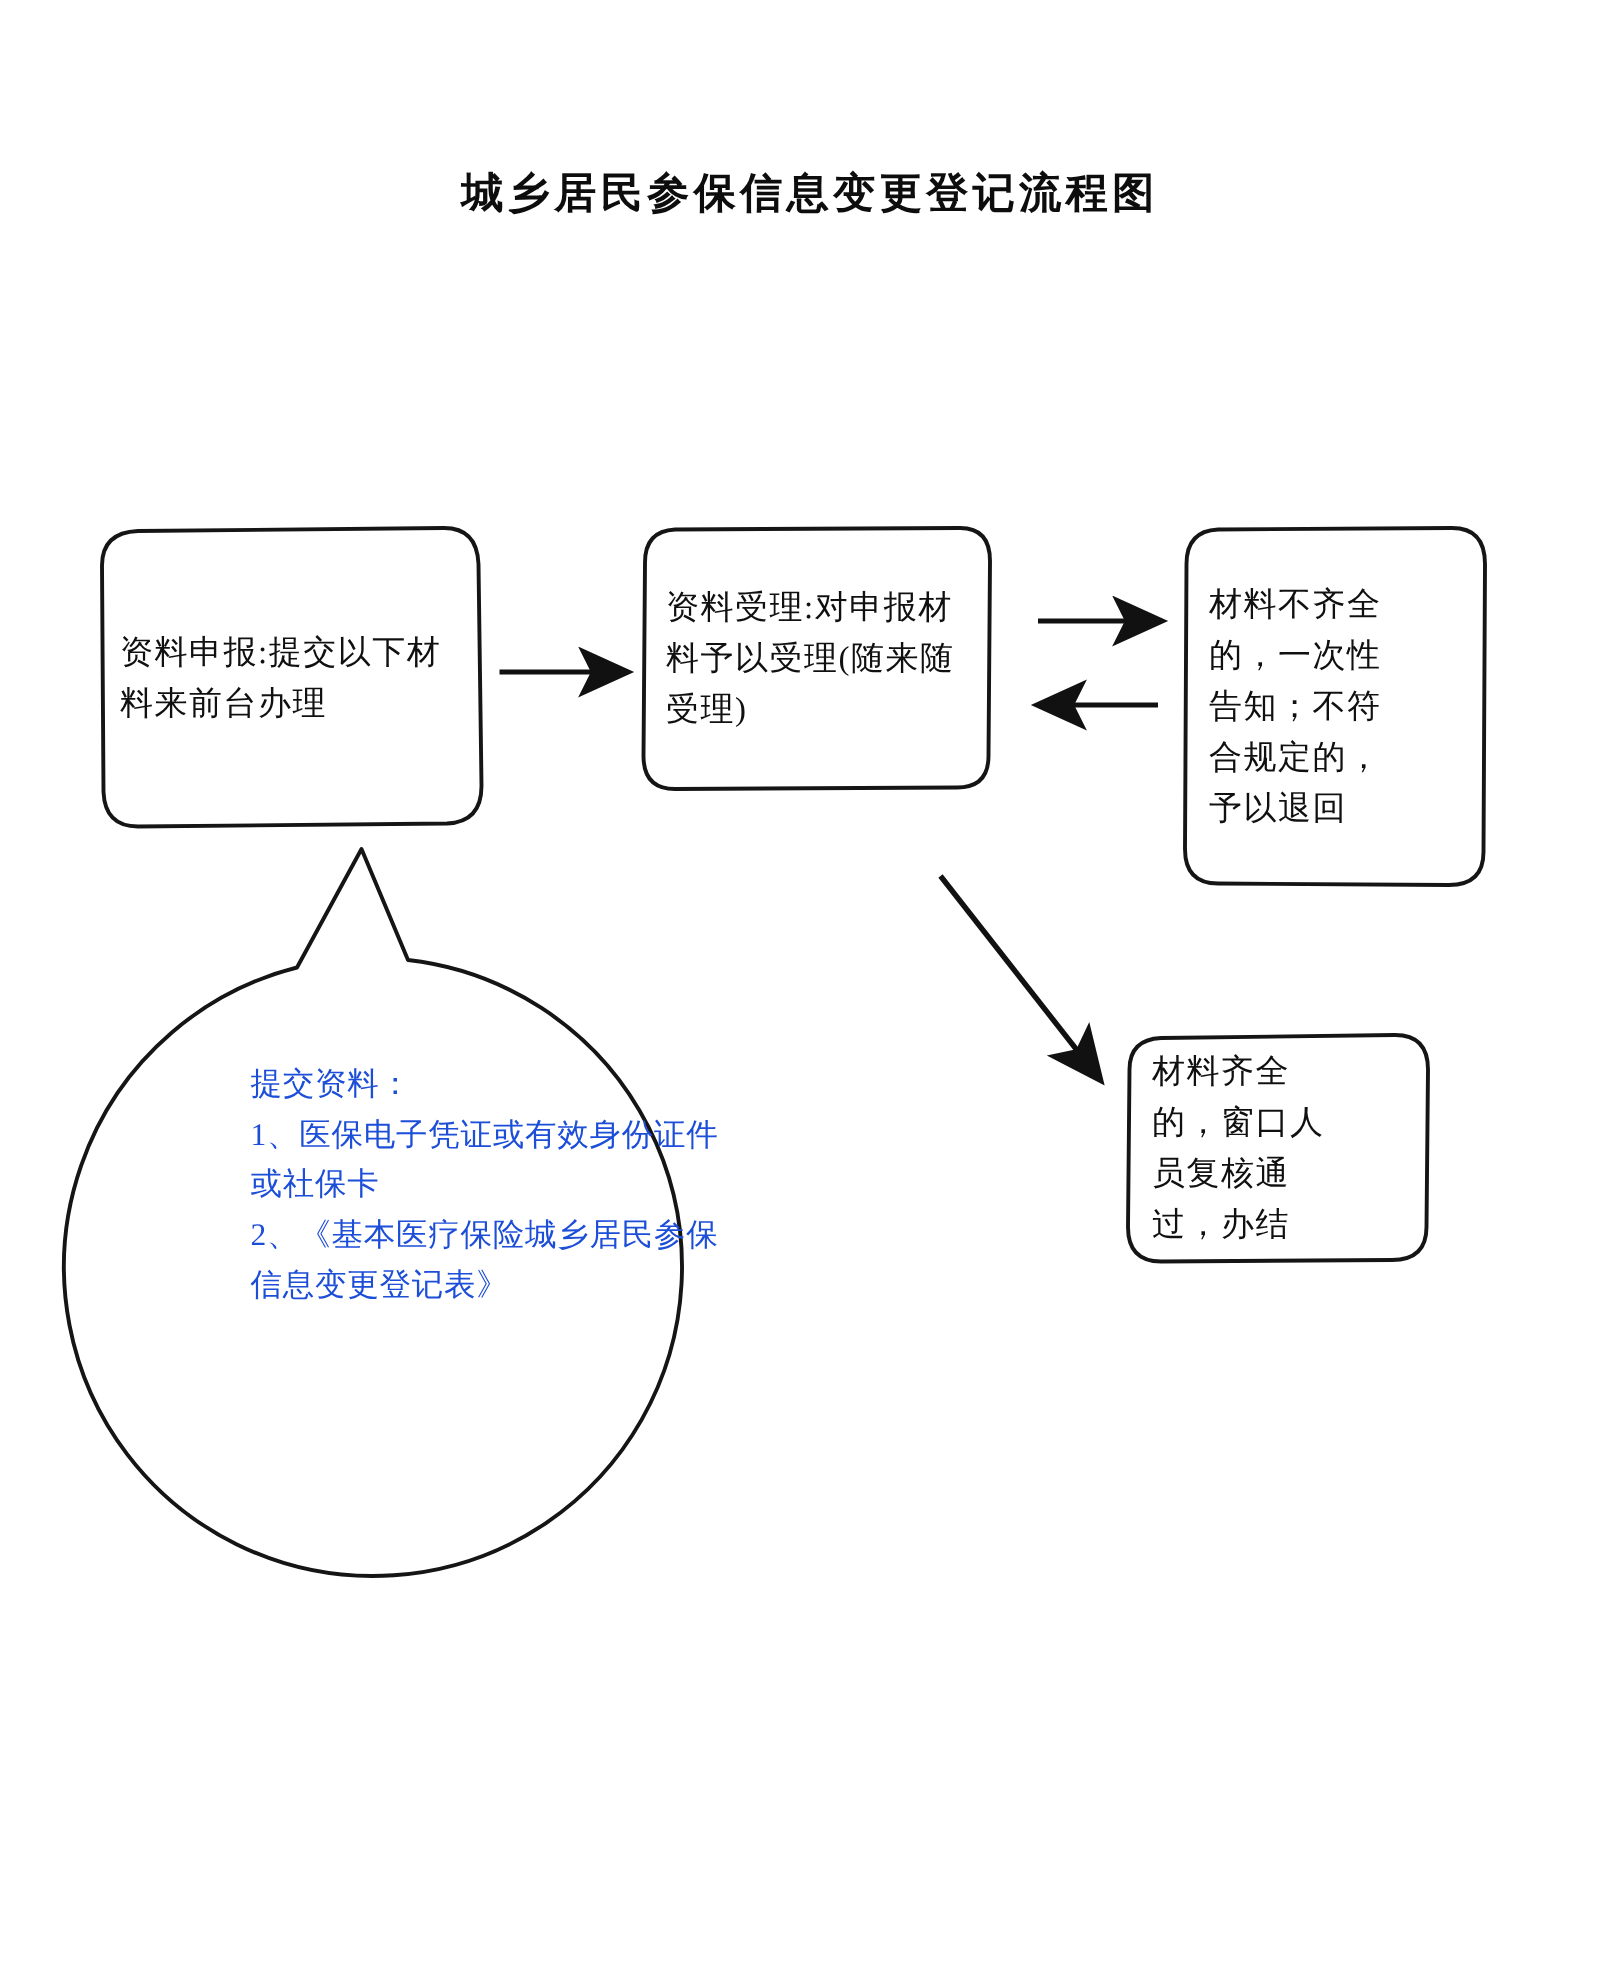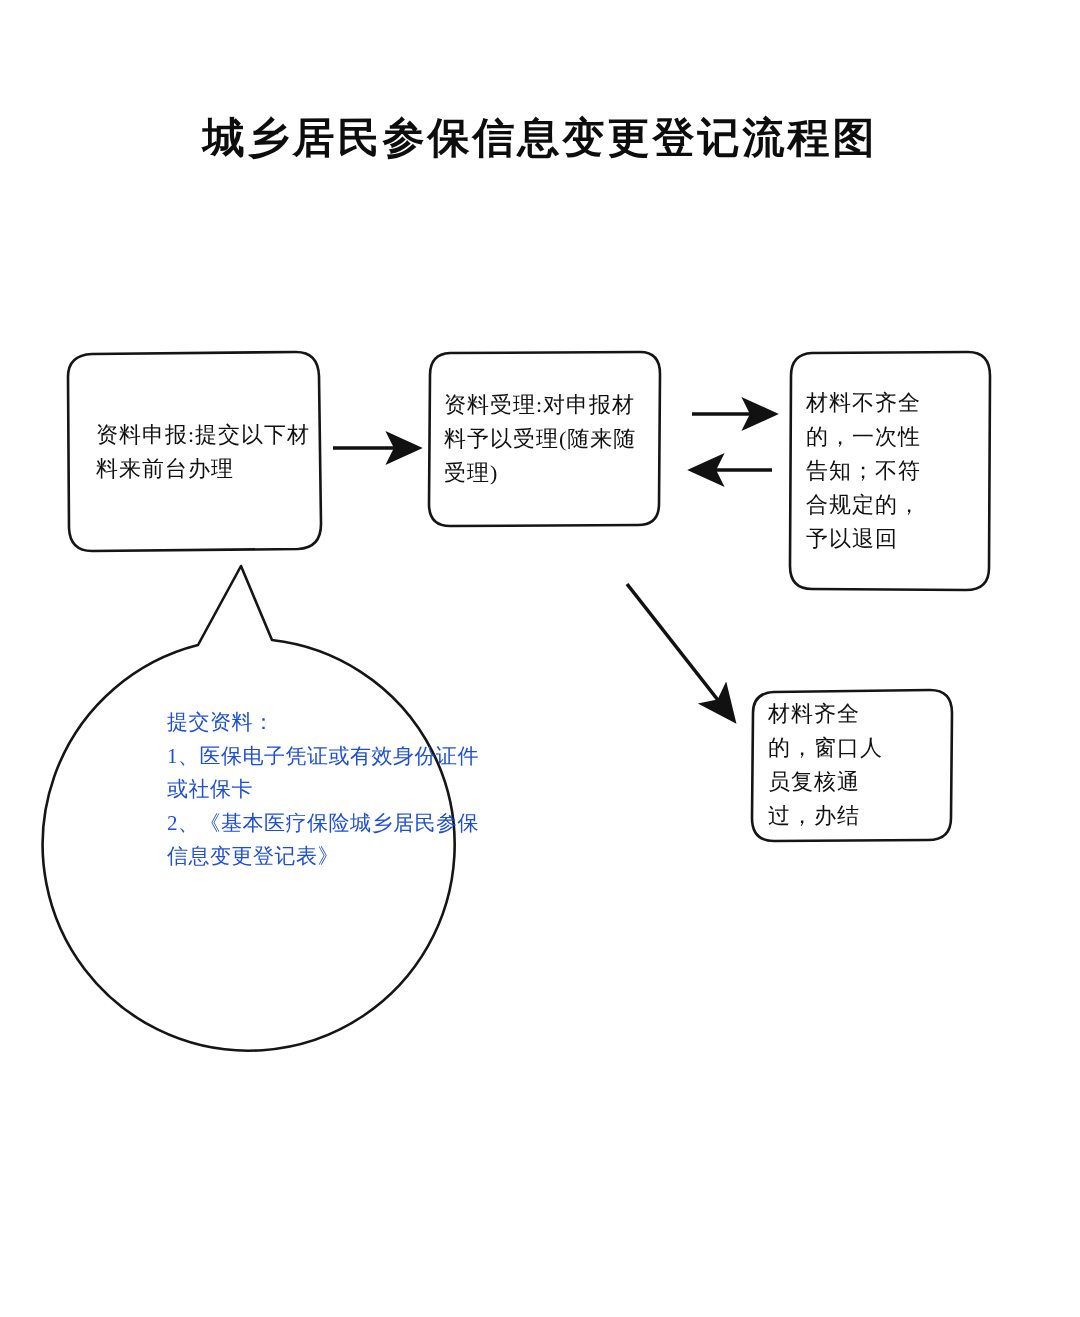--- a/index.html
+++ b/index.html
@@ -25,21 +25,21 @@
   }
 
   .title {
     position: absolute;
     left: 0;
     top: 110px;
     width: 1080px;
     text-align: center;
     font-family: "DejaVu Sans", "Liberation Sans", sans-serif;
     font-weight: bold;
-    font-size: 42px;
+    font-size: 28px;
     letter-spacing: 3px;
     color: #0d0d0d;
   }
 
   .node {
     position: absolute;
     box-sizing: border-box;
     display: flex;
     align-items: center;
     font-size: 22px;
@@ -59,21 +59,21 @@
     font-size: 21px;
     line-height: 1.6;
     letter-spacing: 0.5px;
     color: #1d4ed8;
     white-space: pre-line;
     padding-top: 118px;
     text-align: left;
   }
 
   
-  #node-declare   { left: 80px;  top: 352px; width: 252px; height: 200px; }
+  #node-declare   { left: 64px;  top: 352px; width: 252px; height: 200px; }
   #node-accept    { left: 428px; top: 352px; width: 232px; height: 174px; border-radius: 10px; }
   #node-incomplete{ left: 790px; top: 352px; width: 168px; height: 238px; }
   #node-complete  { left: 752px; top: 690px; width: 160px; height: 150px; }
   #note-circle    { left: 126px; top: 588px; width: 412px; height: 412px; }
 
   .note-text { display: block; width: 330px; }
 </style>
 </head>
 <body>
 

